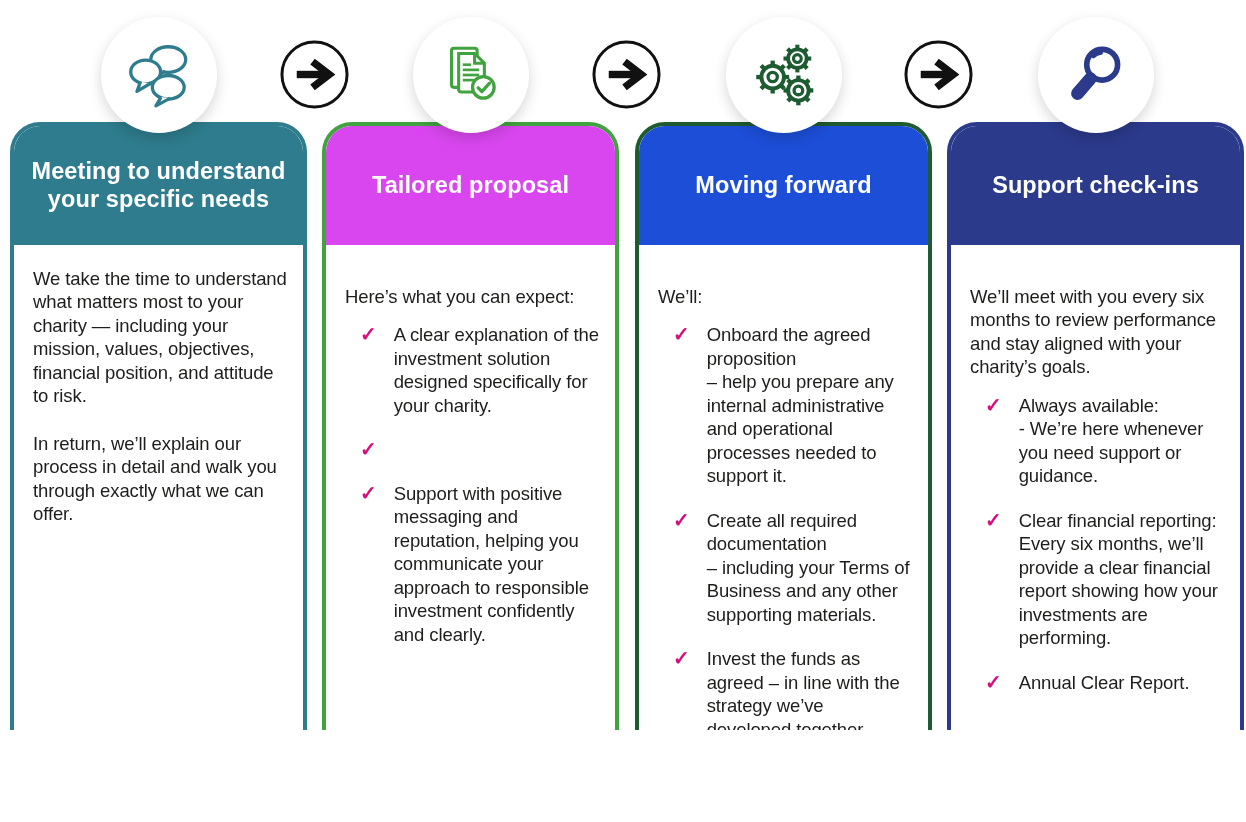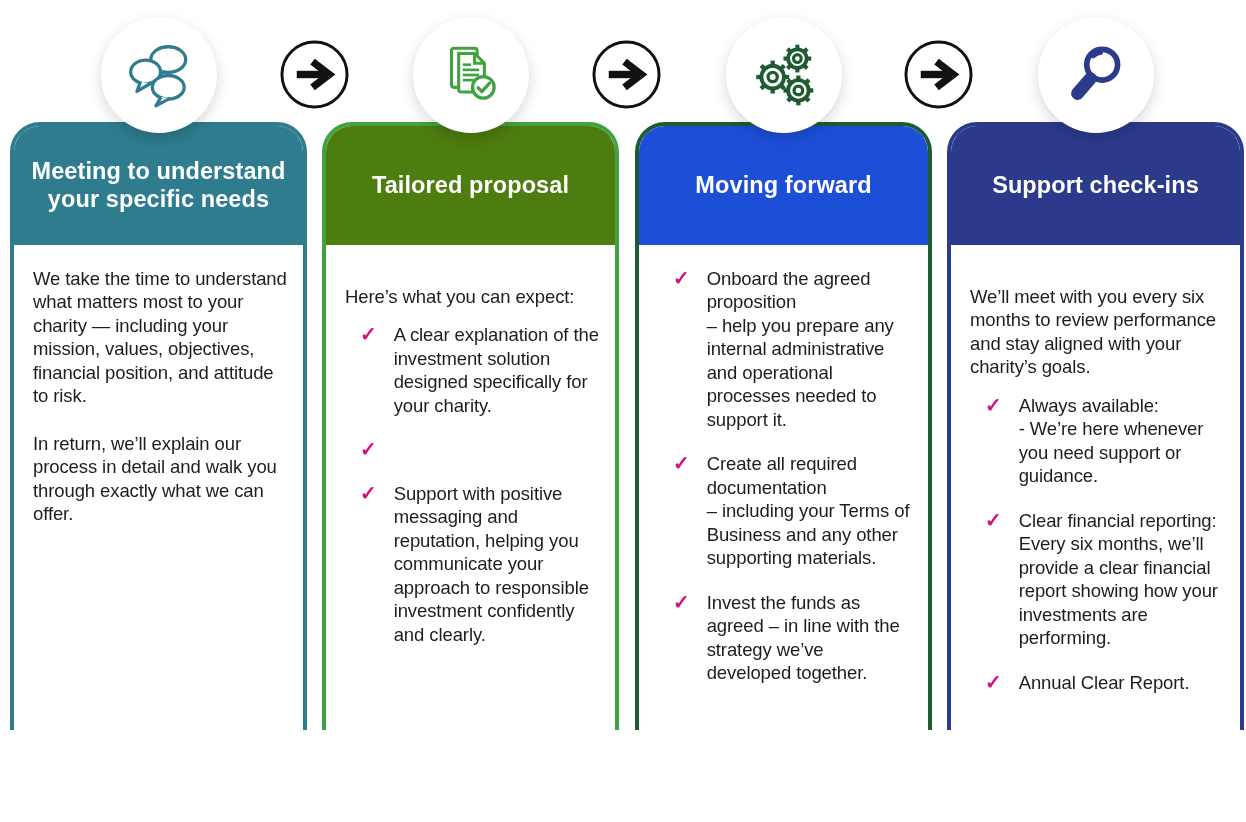--- a/index.html
+++ b/index.html
@@ -128,21 +128,21 @@
             <path d="M28 31 h16"></path>
             <path d="M28 36 h16"></path>
             <path d="M28 41 h11"></path>
           </g>
           <circle cx="48" cy="48" r="10.5" fill="#fff" stroke-width="3.2"></circle>
           <path d="M43 48.5 l3.6 3.6 L54 44" stroke-width="3.2" stroke-linecap="round" stroke-linejoin="round"></path>
         </g>
       </svg>
     </div>
     <div class="card" style="border-color: rgb(65, 163, 63);">
-      <div class="head" style="background-color: #4d7c0f;">
+      <div class="head" style="background-color: #d946ef;">
         <h2>Tailored proposal</h2>
       </div>
       <div class="cbody">
         <p class="intro">Here’s what you can expect:</p>
         <div class="bullet">
           <span class="check" style="color: rgb(214, 15, 124);">✓</span>
           <p class="btext">A clear explanation of the investment solution designed specifically for your charity.</p>
         </div>
         <div class="bullet">
           <span class="check" style="color: rgb(214, 15, 124);">✓</span>
@@ -213,20 +213,21 @@
             <circle cx="50" cy="51" r="4.2" stroke-width="3.2"></circle>
           </g>
         </g>
       </svg>
     </div>
     <div class="card" style="border-color: rgb(30, 91, 48);">
       <div class="head" style="background-color: #1d4ed8;">
         <h2>Moving forward</h2>
       </div>
       <div class="cbody">
+        <p class="intro">We’ll:</p>
         <div class="bullet">
           <span class="check" style="color: rgb(214, 15, 124);">✓</span>
           <p class="btext">Onboard the agreed proposition
 –  help you prepare any internal administrative and operational processes needed to support it.</p>
         </div>
         <div class="bullet">
           <span class="check" style="color: rgb(214, 15, 124);">✓</span>
           <p class="btext">Create all required documentation
 – including your Terms of Business and any other supporting materials.</p>
         </div>

